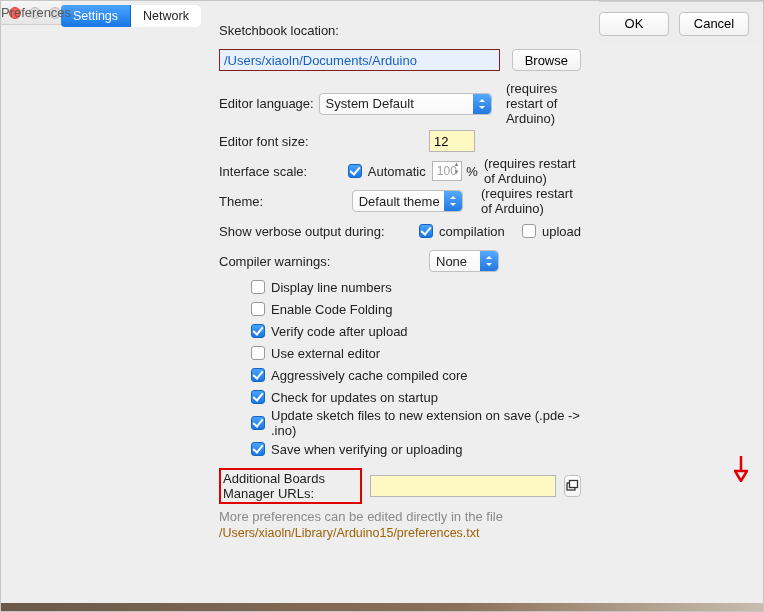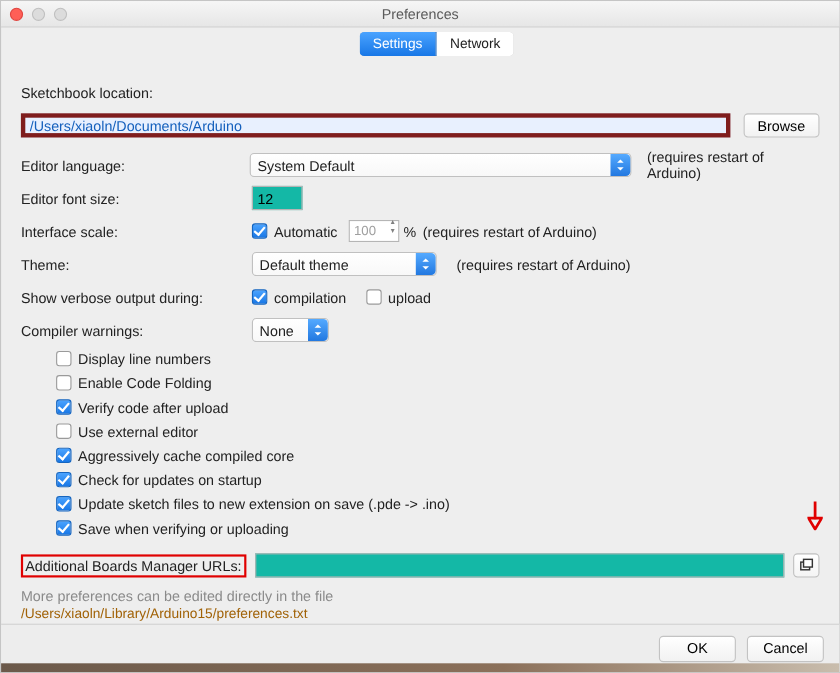--- a/index.html
+++ b/index.html
@@ -11,21 +11,21 @@
     background: #aaa;
     width: 764px;
     height: 612px;
     overflow: hidden;
     position: relative;
   }
   .window {
     position:absolute; top:0; left:0; width:764px; height:612px;
     background:#eeeeee;
     border:1px solid #c5c5c5;
-    display:flex; flex-direction:column;
+    display:flex; flex-direction:row;
   }
   
   .titlebar {
     height:24px;
     background:linear-gradient(#f6f6f6,#e6e6e6);
     border-bottom:1px solid #d0d0d0;
     display:flex; align-items:center;
     position:relative;
   }
   .traffic {
@@ -36,21 +36,20 @@
   .tl.grey1 { background:#dcdcdc; border:1px solid #c0c0c0; }
   .tl.grey2 { background:#dcdcdc; border:1px solid #c0c0c0; }
   .title {
     position:absolute; left:0; right:0; text-align:center;
     font-size:13px; color:#5a5a5a;
   }
   
   .tabbar {
     height:30px; display:flex; align-items:center; justify-content:center;
     gap:0;
-    margin-left:30px;
   }
   .tabs {
     display:flex; height:22px;
     border-radius:4px; overflow:hidden;
     box-shadow: inset 0 0 0 1px #c0c0c0;
   }
   .tab {
     width:70px; height:22px; font-size:12.5px;
     display:flex; align-items:center; justify-content:center;
     background:#fff; color:#222; cursor:default;
@@ -70,29 +69,29 @@
     flex:1;
     overflow:hidden;
   }
   .row {
     display:flex; align-items:center;
     min-height:30px;
   }
   .label-col { width:210px; }
   .input-text {
     height:22px; padding:2px 4px;
-    border:4px solid #7f1d1d;
+    border:1px solid #7f1d1d;
     background:#e8f0fe;
     color:#1560bd;
     font-size:13px;
   }
   .input-plain {
     height:22px; padding:2px 4px;
     border:1px solid #b5b5b5;
-    background:#14b8a6;
+    background:#fef9c3;
     font-size:13px;
   }
   .browse-btn, .btn {
     height:22px; padding:0 12px;
     background:linear-gradient(#fff,#f2f2f2);
     border:1px solid #c3c3c3;
     border-radius:4px;
     font-size:13px;
     cursor:default;
   }

